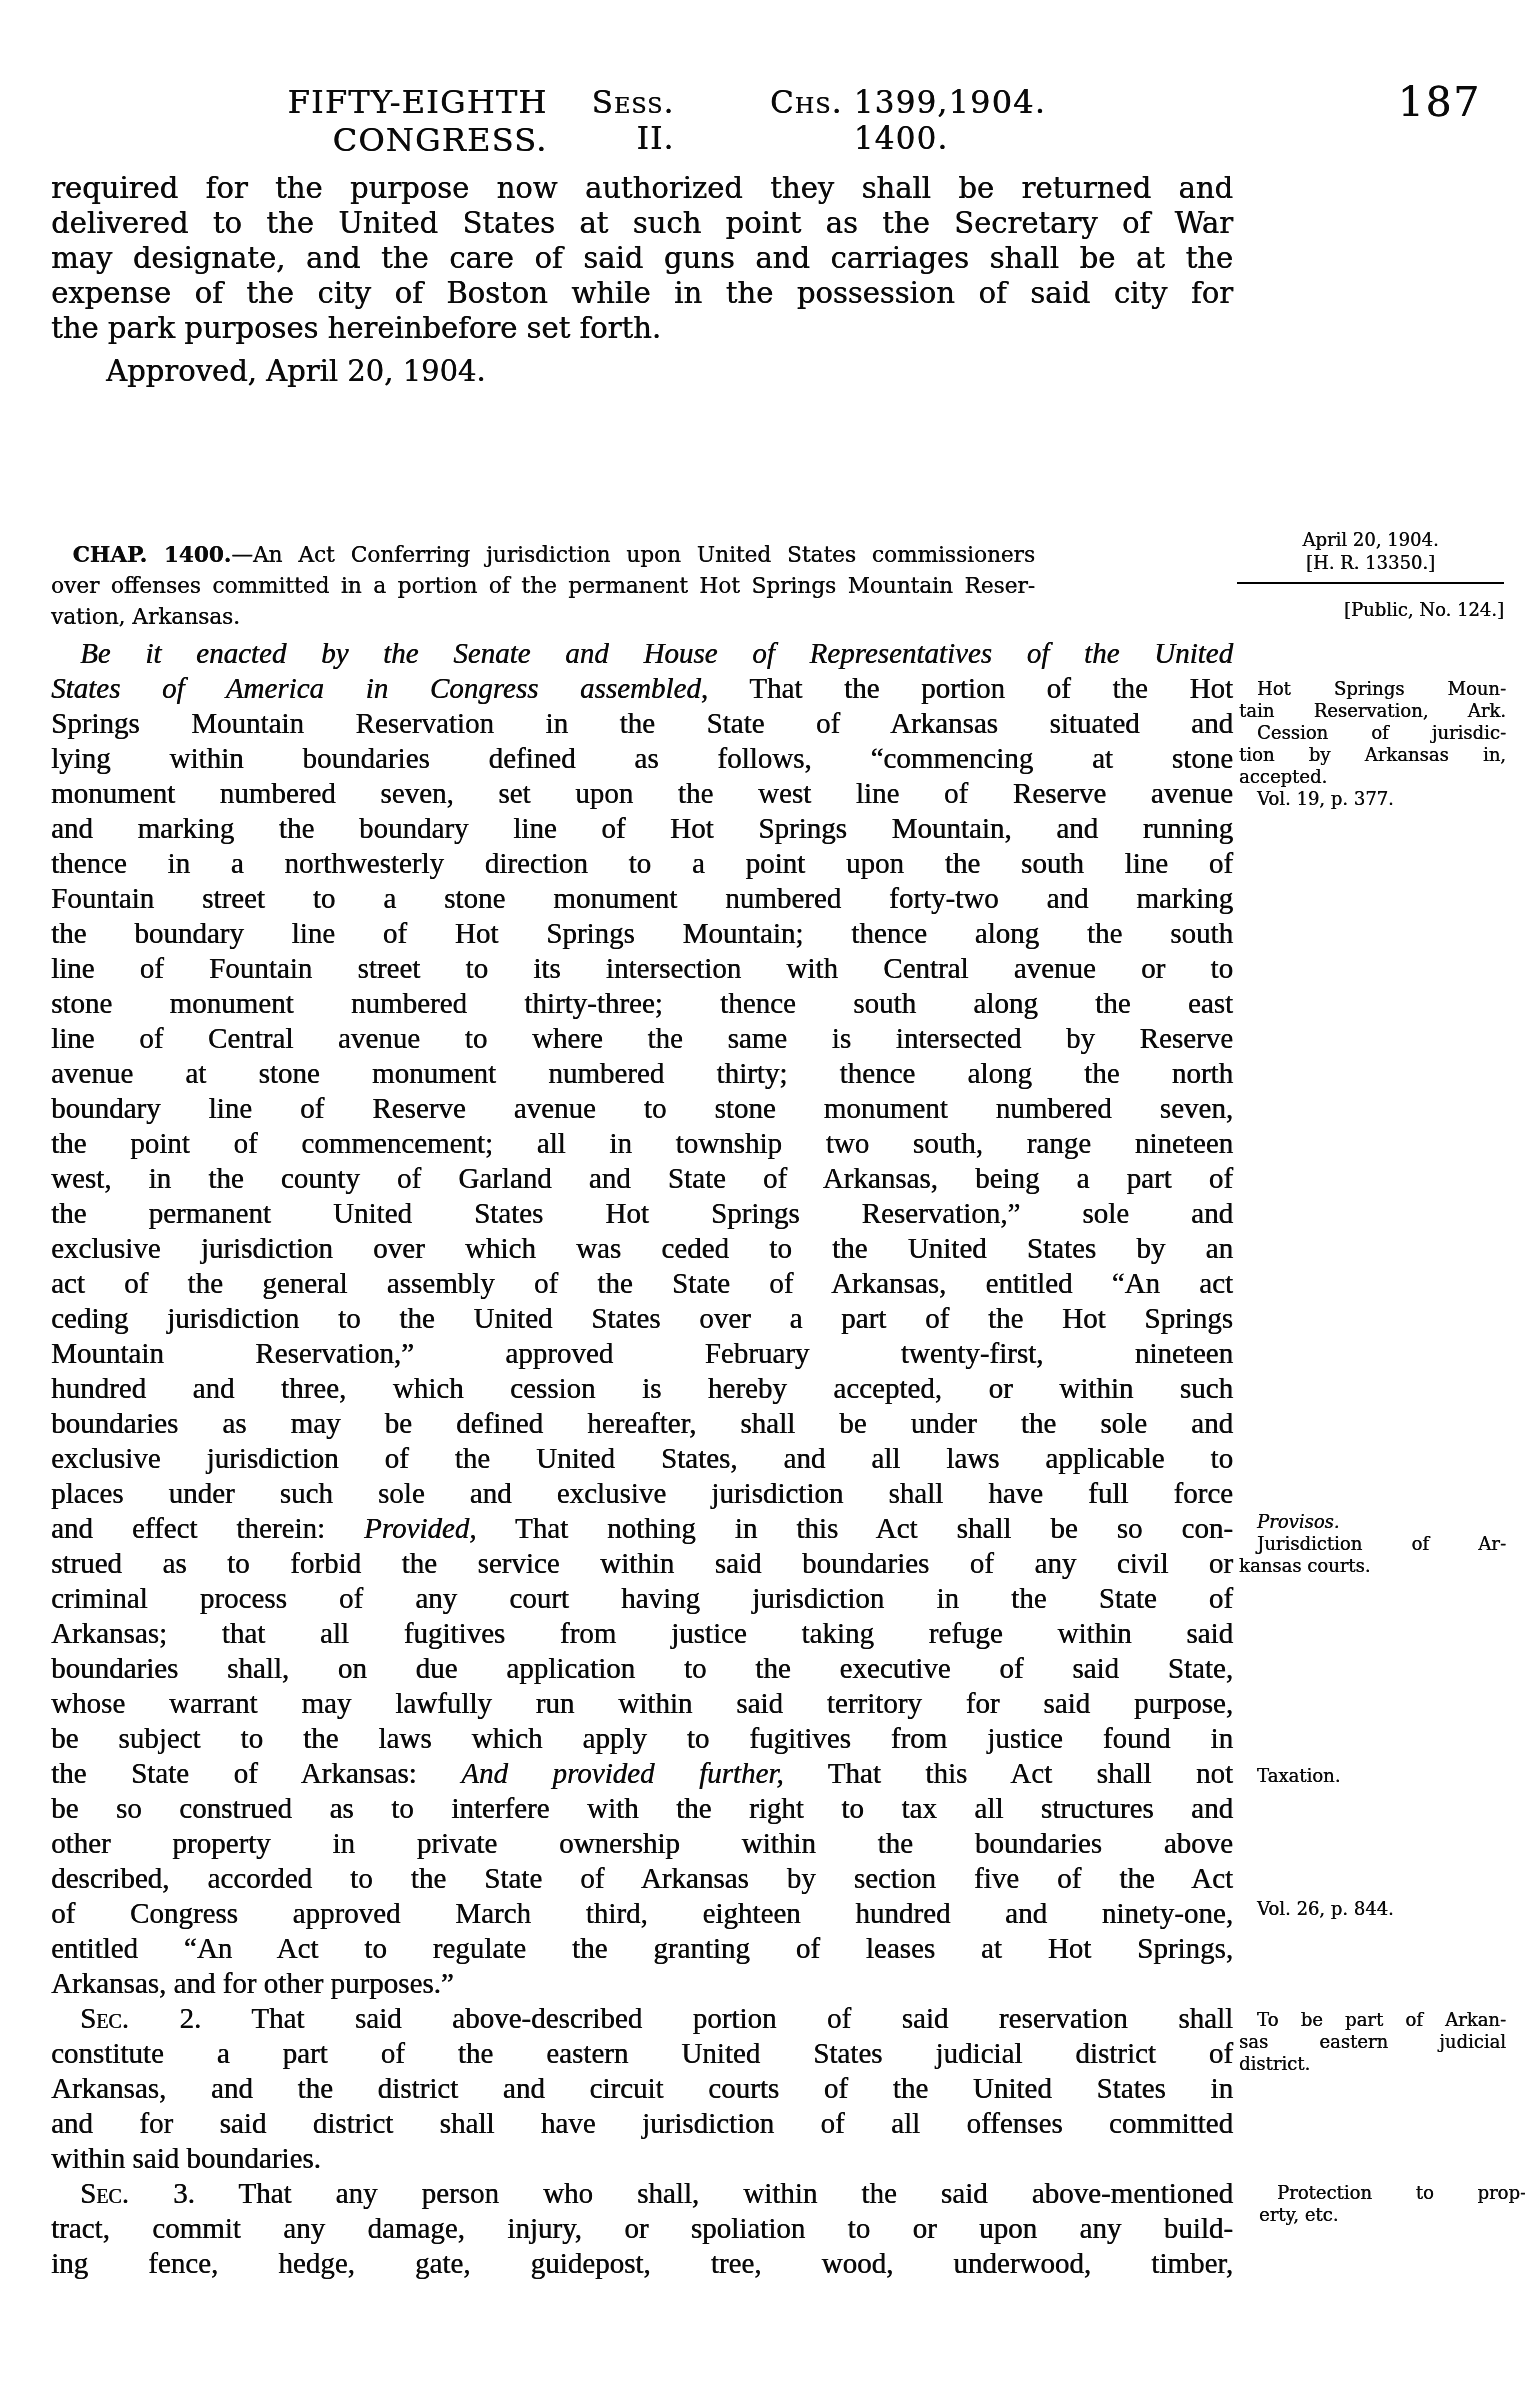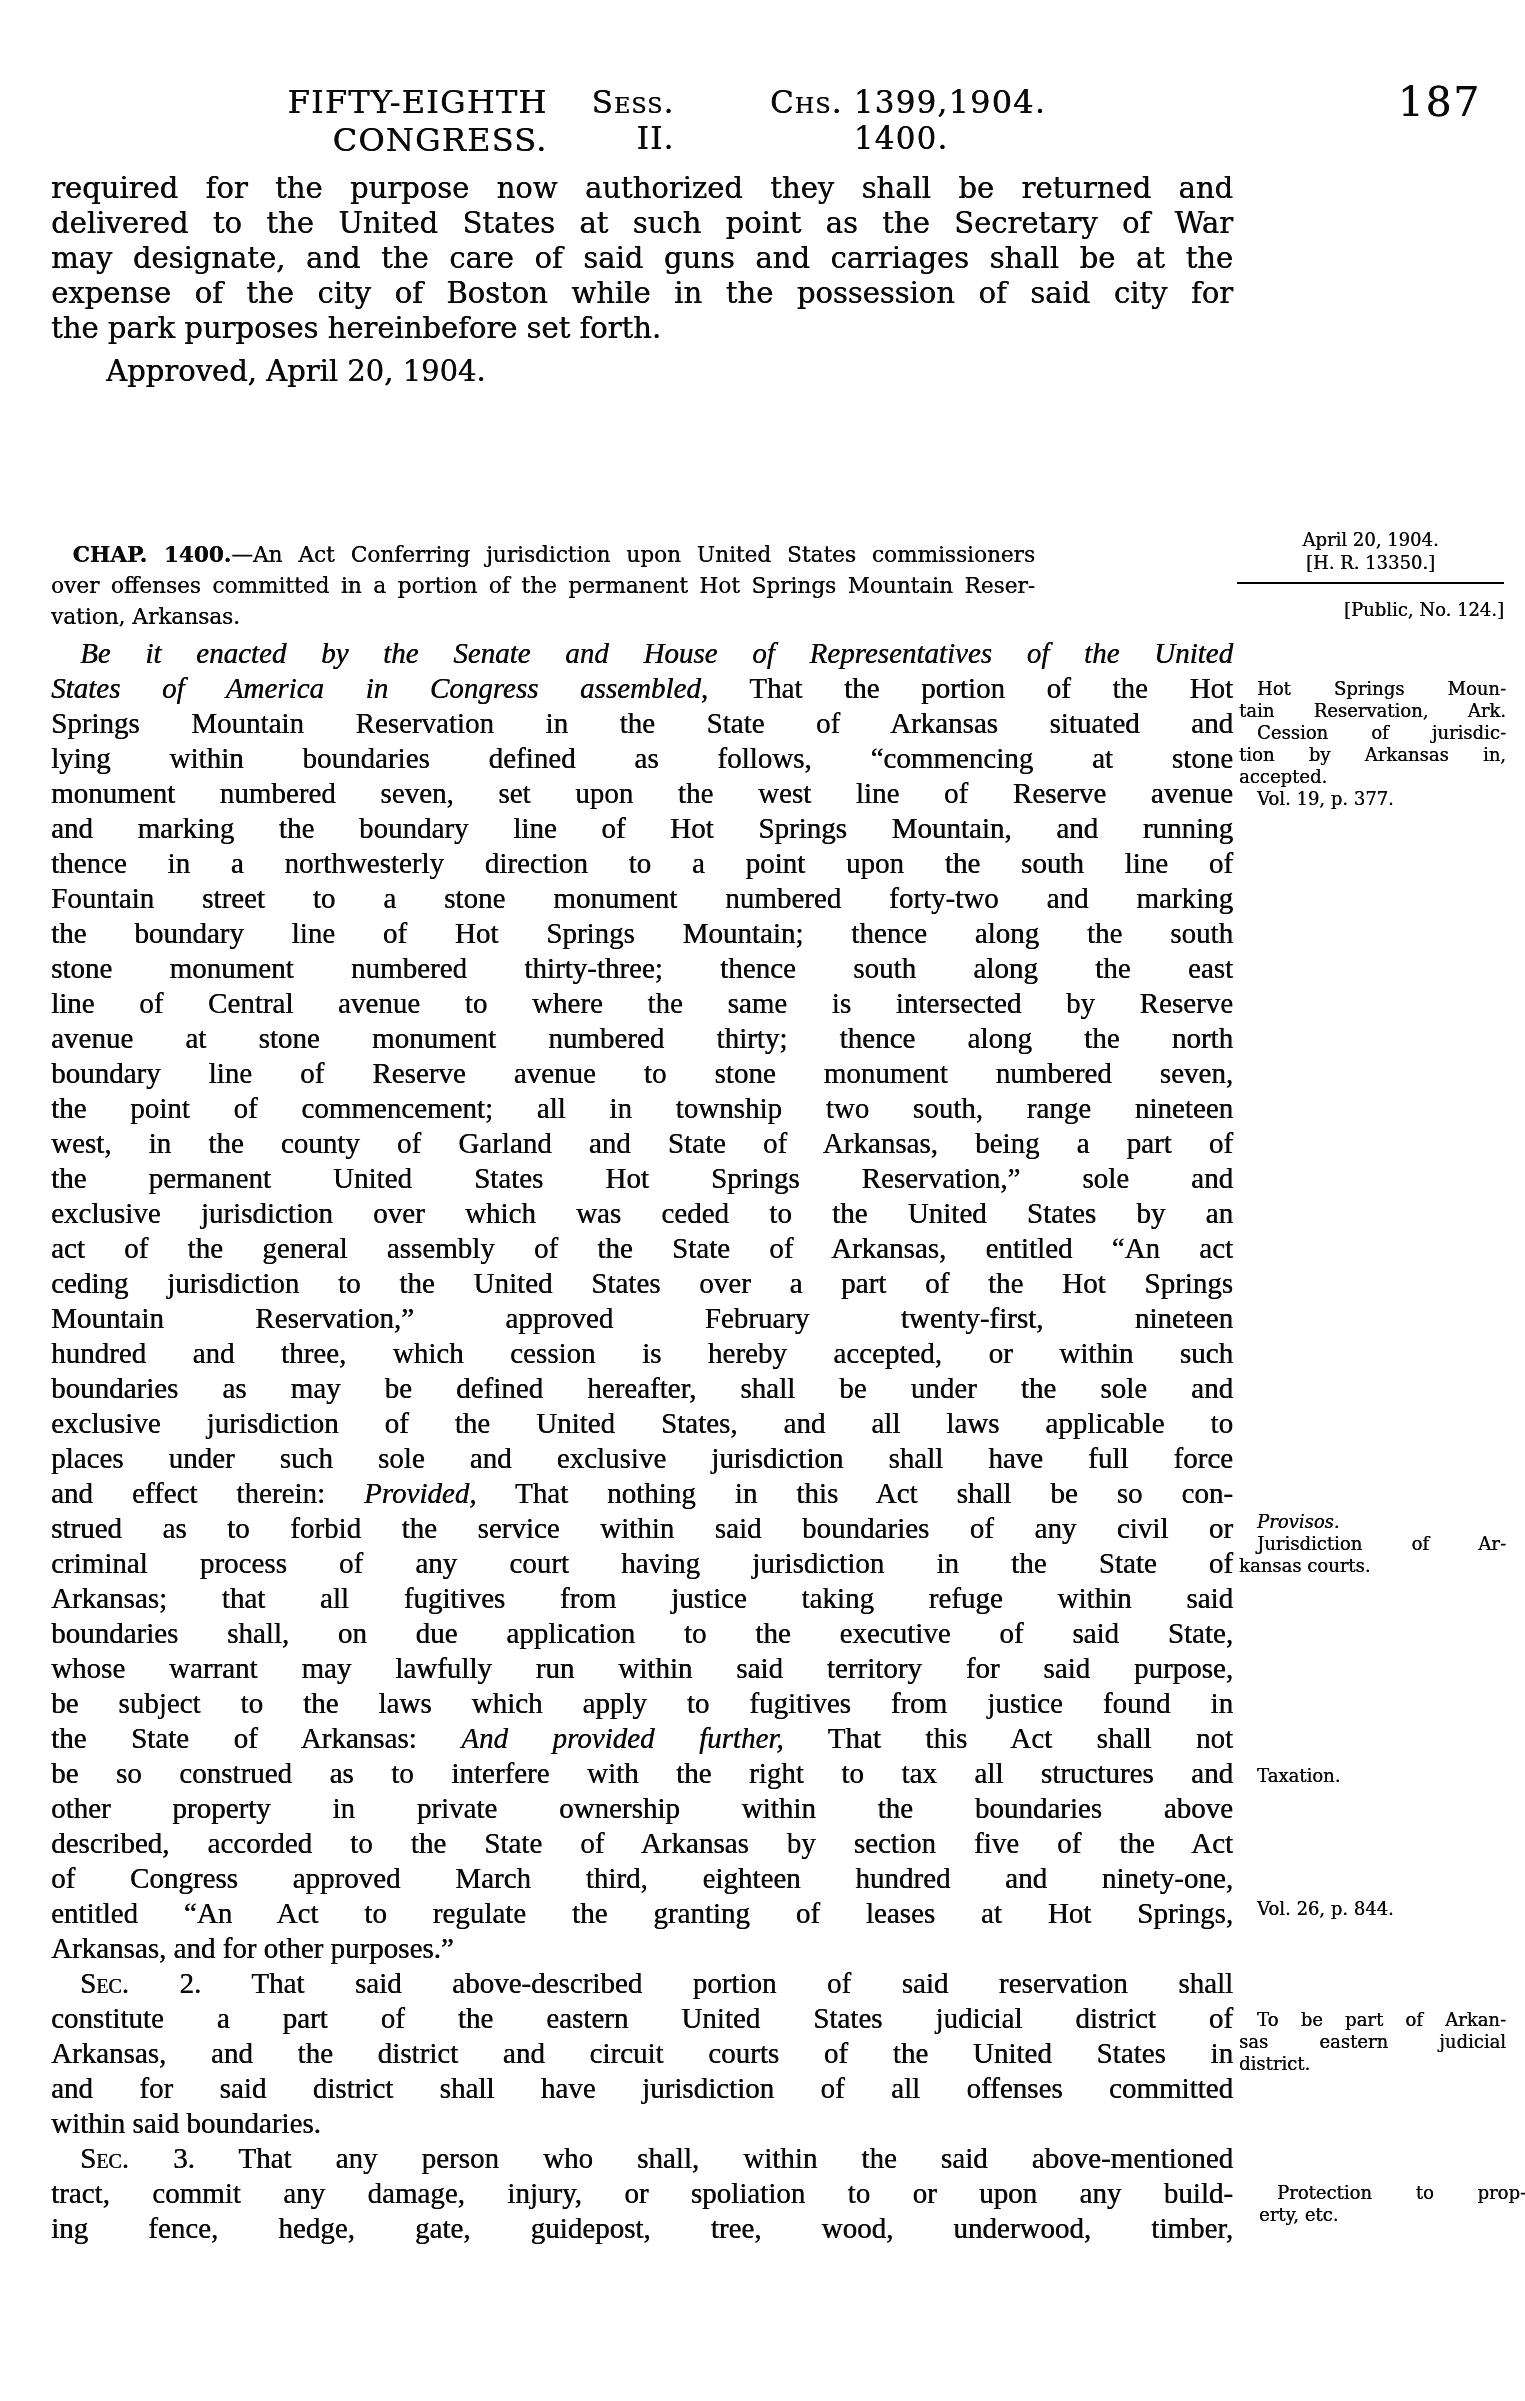--- a/index.html
+++ b/index.html
@@ -86,20 +86,21 @@
   <section class="act-body">
       <div class="line j ind"><span class="it">Be it enacted by the Senate and House of Representatives of the United</span></div>
       <div class="line j"><span class="it">States of America in Congress assembled</span><span>, That the portion of the Hot</span></div>
       <div class="line j"><span>Springs Mountain Reservation in the State of Arkansas situated and</span></div>
       <div class="line j"><span>lying within boundaries defined as follows, “commencing at stone</span></div>
       <div class="line j"><span>monument numbered seven, set upon the west line of Reserve avenue</span></div>
       <div class="line j"><span>and marking the boundary line of Hot Springs Mountain, and running</span></div>
       <div class="line j"><span>thence in a northwesterly direction to a point upon the south line of</span></div>
       <div class="line j"><span>Fountain street to a stone monument numbered forty-two and marking</span></div>
       <div class="line j"><span>the boundary line of Hot Springs Mountain; thence along the south</span></div>
+      <div class="line j"><span>line of Fountain street to its intersection with Central avenue or to</span></div>
       <div class="line j"><span>stone monument numbered thirty-three; thence south along the east</span></div>
       <div class="line j"><span>line of Central avenue to where the same is intersected by Reserve</span></div>
       <div class="line j"><span>avenue at stone monument numbered thirty; thence along the north</span></div>
       <div class="line j"><span>boundary line of Reserve avenue to stone monument numbered seven,</span></div>
       <div class="line j"><span>the point of commencement; all in township two south, range nineteen</span></div>
       <div class="line j"><span>west, in the county of Garland and State of Arkansas, being a part of</span></div>
       <div class="line j"><span>the permanent United States Hot Springs Reservation,” sole and</span></div>
       <div class="line j"><span>exclusive jurisdiction over which was ceded to the United States by an</span></div>
       <div class="line j"><span>act of the general assembly of the State of Arkansas, entitled “An act</span></div>
       <div class="line j"><span>ceding jurisdiction to the United States over a part of the Hot Springs</span></div>

